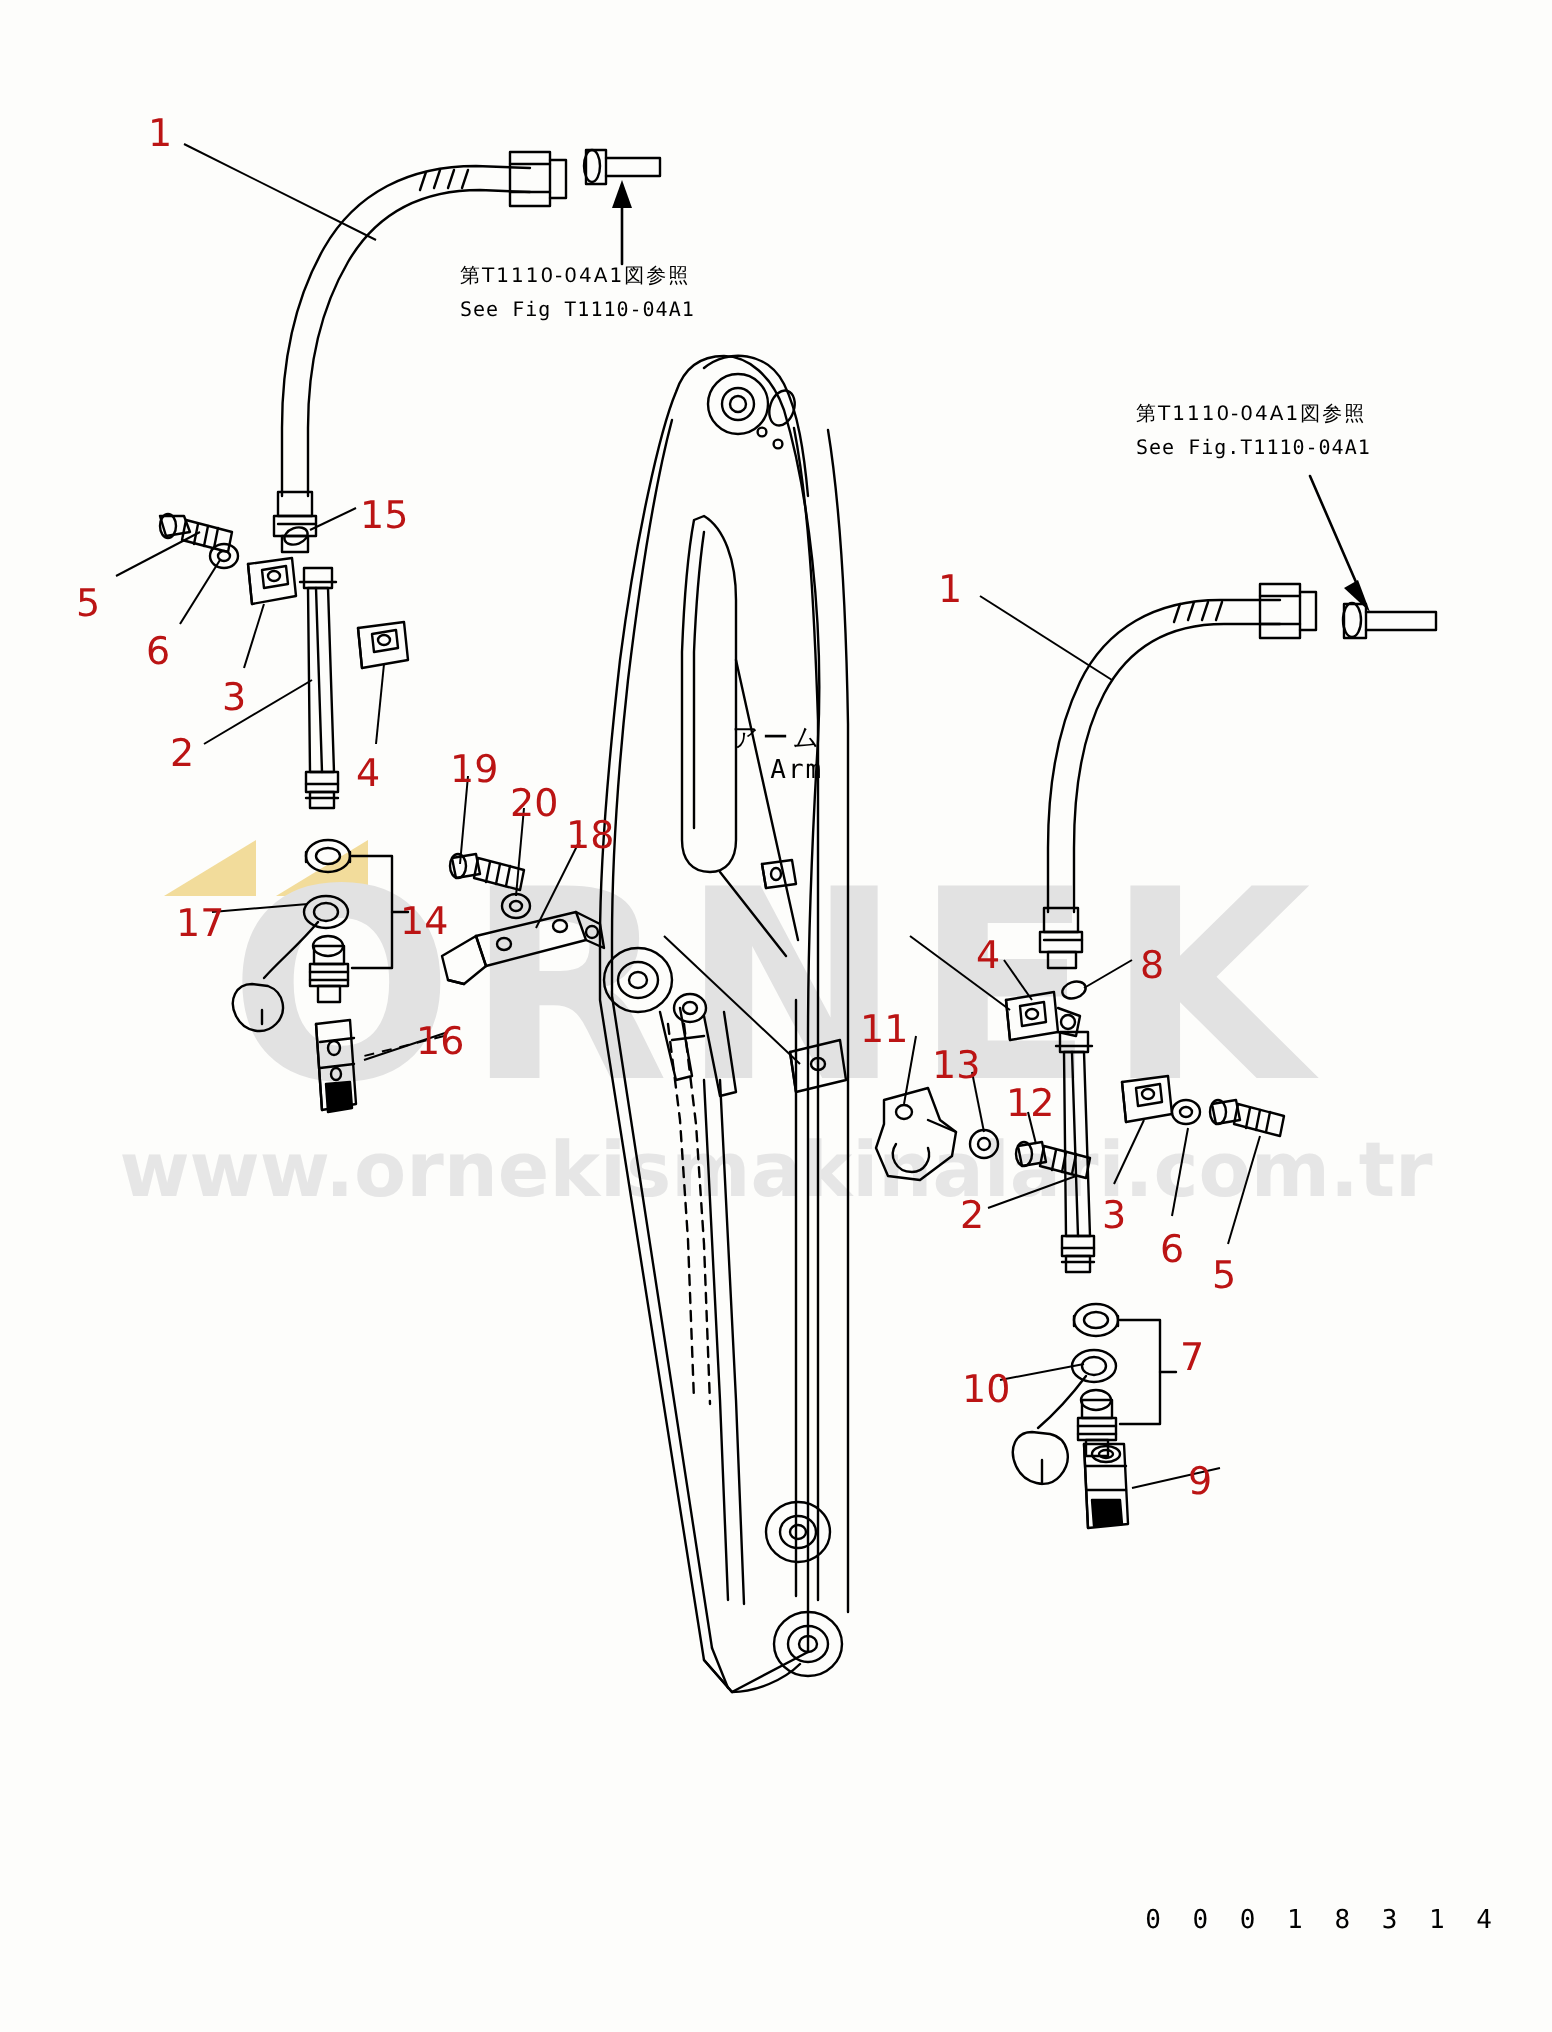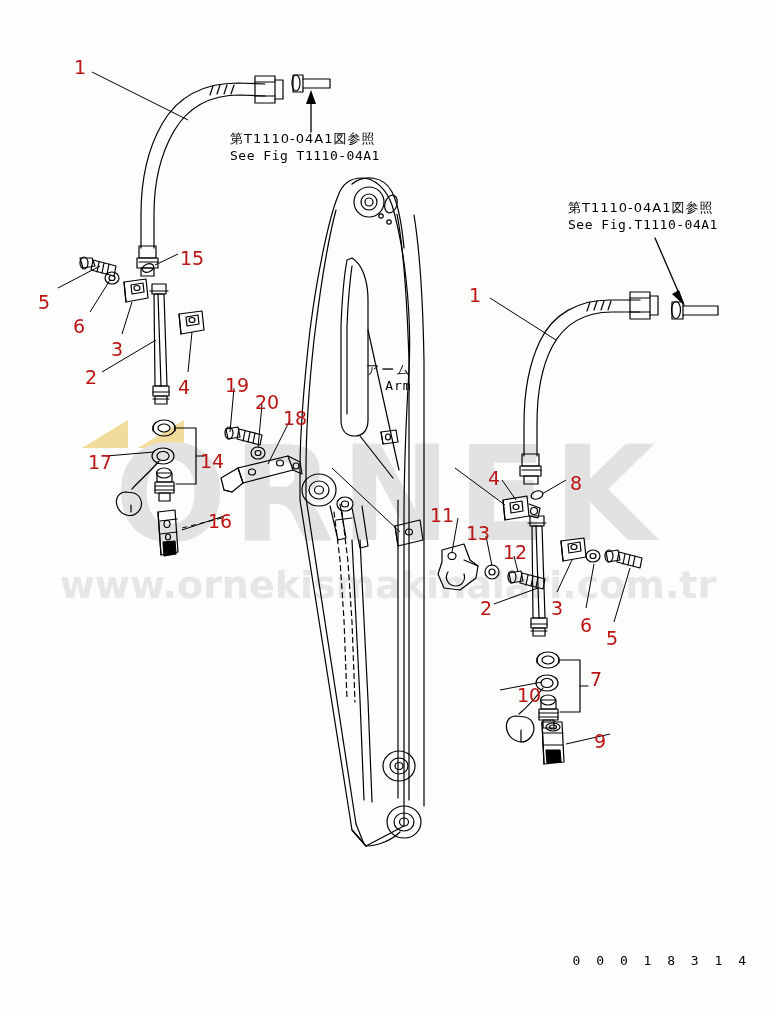--- a/index.html
+++ b/index.html
@@ -42,21 +42,21 @@
     font-size:19px;
     line-height:19px;
     white-space:nowrap;
   }
 
   
   .note{
     position:absolute;
     color:#000;
     font-family:"DejaVu Sans Mono","DejaVu Sans",monospace;
-    font-size:13px;
+    font-size:10px;
     line-height:17px;
     white-space:nowrap;
     letter-spacing:0.5px;
   }
   .note .jp{font-family:"DejaVu Sans",sans-serif;letter-spacing:1px;}
 
   
   #arm-label{
     position:absolute;left:366px;top:362px;
     color:#000;font-size:13px;line-height:16px;
@@ -417,20 +417,20 @@
       <div class="num" style="left: 469px; top: 286px;">1</div>
       <div class="num" style="left: 488px; top: 469px;">4</div>
       <div class="num" style="left: 570px; top: 474px;">8</div>
       <div class="num" style="left: 430px; top: 506px;">11</div>
       <div class="num" style="left: 466px; top: 524px;">13</div>
       <div class="num" style="left: 503px; top: 543px;">12</div>
       <div class="num" style="left: 480px; top: 599px;">2</div>
       <div class="num" style="left: 551px; top: 599px;">3</div>
       <div class="num" style="left: 580px; top: 616px;">6</div>
       <div class="num" style="left: 606px; top: 629px;">5</div>
-      <div class="num" style="left: 481px; top: 686px; margin-left: 36px;">10</div>
+      <div class="num" style="left: 481px; top: 686px;">10</div>
       <div class="num" style="left: 590px; top: 670px;">7</div>
       <div class="num" style="left: 594px; top: 732px;">9</div>
     </div>
 
   <div id="sheet-code">0 0 0 1 8 3 1 4</div>
 
 </div>
 
 </body></html>

